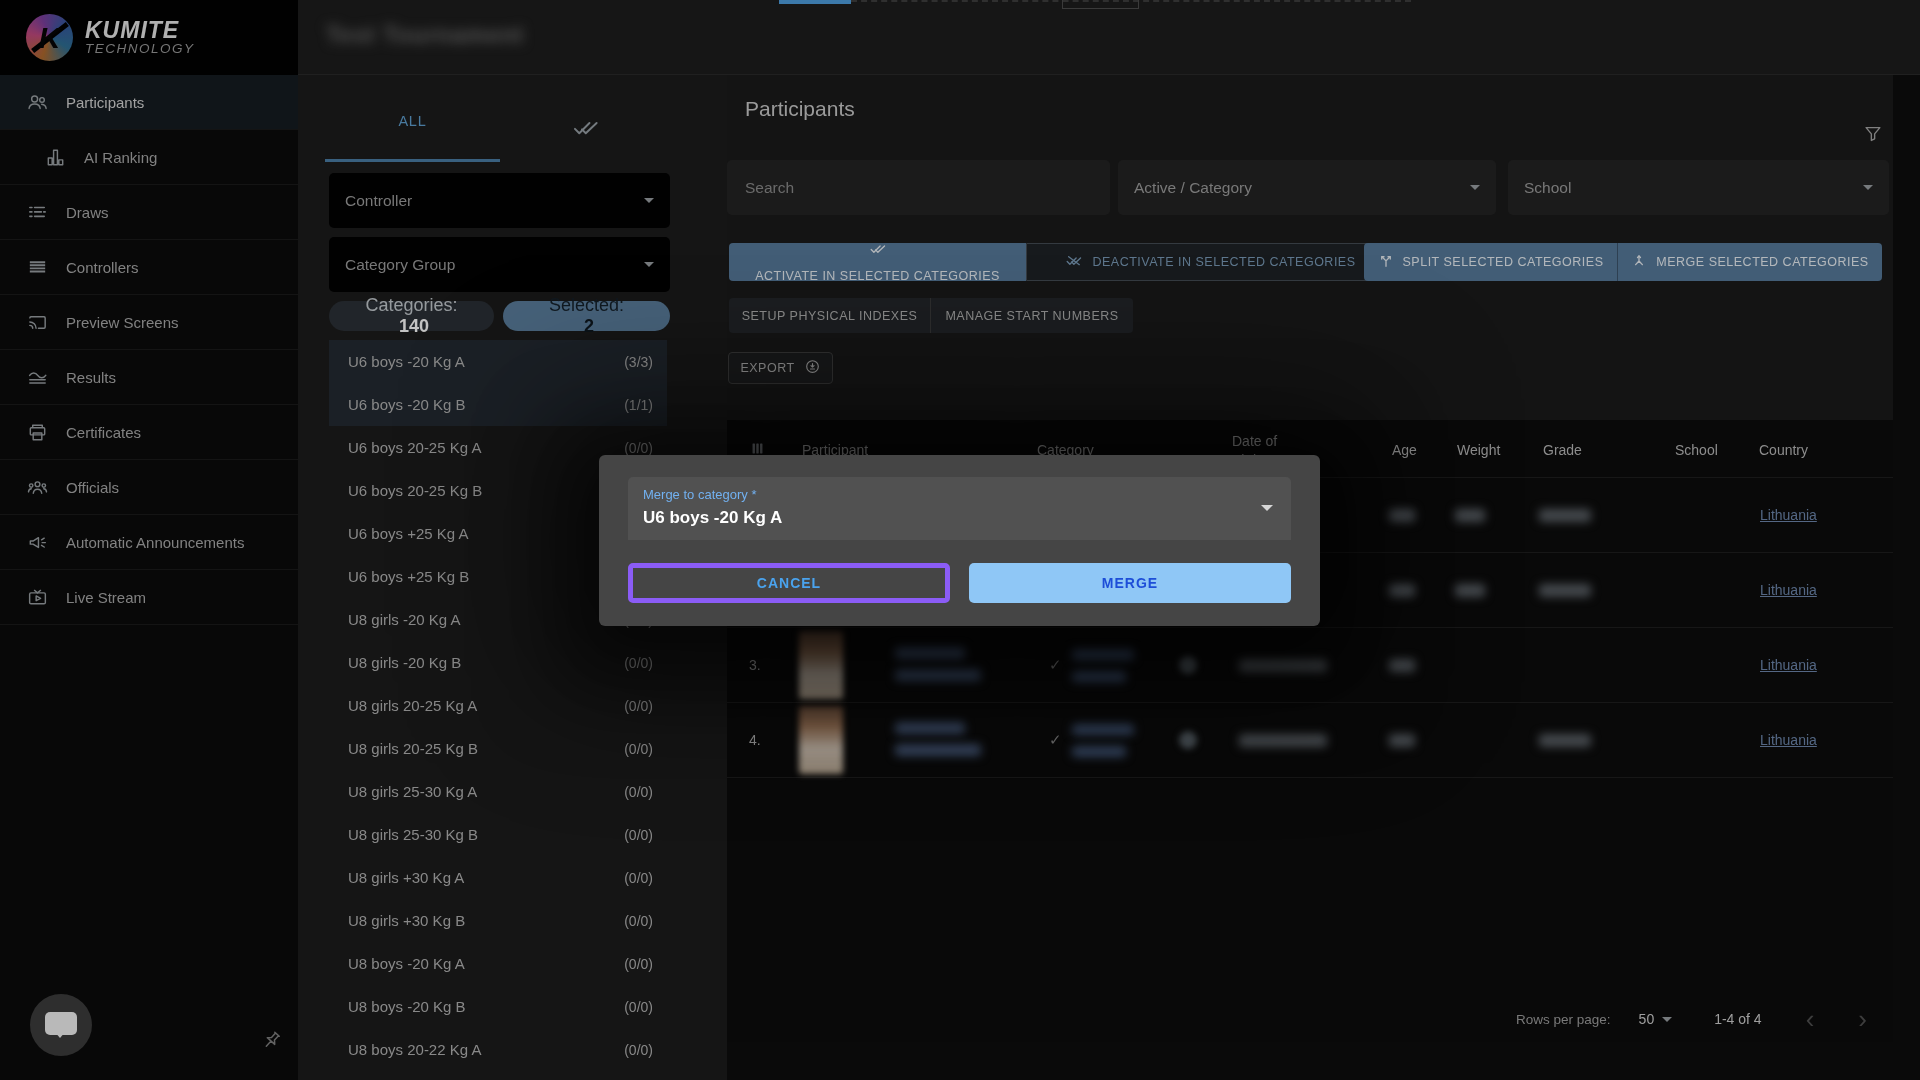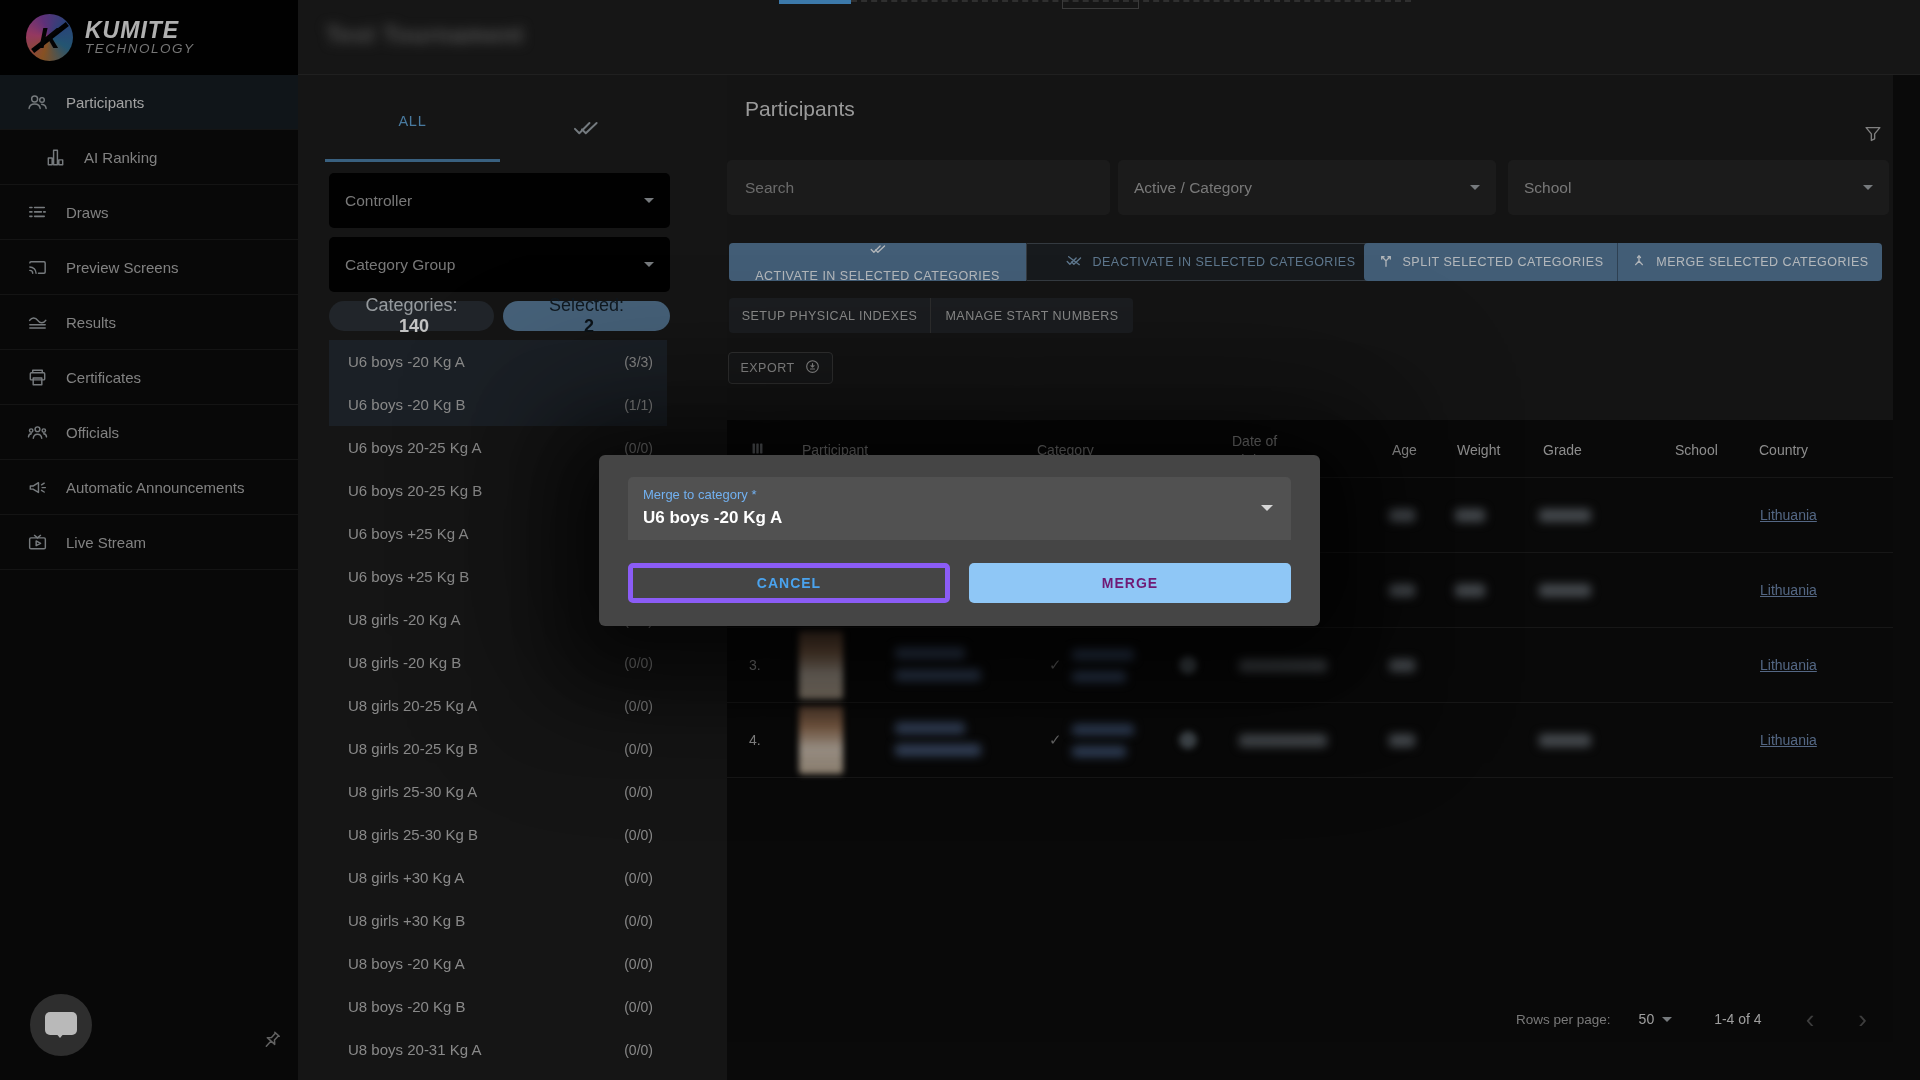--- a/index.html
+++ b/index.html
@@ -139,21 +139,21 @@
            box-shadow:0 18px 80px 40px rgba(0,0,0,.55), 0 0 140px 60px rgba(0,0,0,.35); }
   .m-field { position:absolute; left:29px; top:22px; width:663px; height:63px; background:#515151;
              border-radius:5px 5px 0 0; cursor:pointer; }
   .m-label { position:absolute; left:15px; top:10px; color:#72b1f1; font-size:13px; }
   .m-value { position:absolute; left:15px; top:31px; color:#fff; font-size:17px; font-weight:bold; }
   .m-caret { position:absolute; right:18px; top:28px; border-left:6px solid transparent;
              border-right:6px solid transparent; border-top:6px solid #d6d6d6; }
   .m-btn { position:absolute; top:108px; width:322px; height:40px; border-radius:5px; display:flex;
            align-items:center; justify-content:center; font-size:14px; font-weight:bold; letter-spacing:1px; cursor:pointer; }
   .m-cancel { left:29px; border:5px solid #8b5cf6; color:#4aa3ee; background:transparent; }
-  .m-merge { left:370px; background:#8fc7f6; color:#701a75; }
+  .m-merge { left:370px; background:#8fc7f6; color:#1d4ed8; }
 
   
   .chat-fab { position:absolute; left:30px; top:994px; width:62px; height:62px; border-radius:50%;
               background:#3c3c3c; z-index:10; display:flex; align-items:center; justify-content:center; cursor:pointer; }
   .bubble { width:32px; height:23px; background:#f2f2f2; border-radius:5px; position:relative; margin-top:-4px; }
   .bubble::after { content:""; position:absolute; left:9px; bottom:-9px; border:6px solid transparent;
                    border-top:7px solid #f2f2f2; }
   .pin { position:absolute; left:258px; top:1028px; z-index:6; cursor:pointer; }
 </style>
 </head>
@@ -191,20 +191,28 @@
         </span>
         <span class="nlabel">AI Ranking</span>
       </div>
       <div class="nav-item">
         <span class="nicon">
           <svg width="23" height="23" viewBox="0 0 24 24" fill="none" stroke="#9aa0a4" stroke-width="1.7" stroke-linecap="round">
               <path d="M4 6.8h2.2M4 11.4h2.2M4 16h2.2M9 6.8h10M9 11.4h7M18.5 11.4h1.5M9 16h10"></path>
             </svg>
         </span>
         <span class="nlabel">Draws</span>
+      </div>
+      <div class="nav-item">
+        <span class="nicon">
+          <svg width="23" height="23" viewBox="0 0 24 24" fill="none" stroke="#9aa0a4" stroke-width="2">
+              <path d="M4 6.5h16M4 9.7h16M4 12.9h16M4 16.1h16"></path>
+            </svg>
+        </span>
+        <span class="nlabel">Controllers</span>
       </div>
       <div class="nav-item">
         <span class="nicon">
           <svg width="23" height="23" viewBox="0 0 24 24" fill="none" stroke="#9aa0a4" stroke-width="1.5" stroke-linecap="round" stroke-linejoin="round">
               <path d="M4 7.2c0-.7.5-1.2 1.2-1.2h13.6c.7 0 1.2.5 1.2 1.2v9.6c0 .7-.5 1.2-1.2 1.2H13"></path>
               <path d="M4 11.5a6.5 6.5 0 0 1 6.5 6.5"></path>
               <path d="M4 15a3 3 0 0 1 3 3"></path>
             </svg>
         </span>
         <span class="nlabel">Preview Screens</span>
@@ -356,21 +364,21 @@
   </div>
         <div class="cat-item">
     <span class="cat-name">U8 boys -20 Kg A</span>
     <span class="cat-count">(0/0)</span>
   </div>
         <div class="cat-item">
     <span class="cat-name">U8 boys -20 Kg B</span>
     <span class="cat-count">(0/0)</span>
   </div>
         <div class="cat-item">
-    <span class="cat-name">U8 boys 20-31 Kg A</span>
+    <span class="cat-name">U8 boys 20-22 Kg A</span>
     <span class="cat-count">(0/0)</span>
   </div>
       </div>
   </section>
 
   <section class="mainpanel">
     <div class="main-title">Participants</div>
     <div class="funnel">
       <svg width="22" height="22" viewBox="0 0 24 24" fill="none" stroke="#a8a8a8" stroke-width="1.5" stroke-linejoin="round">
           <path d="M4.5 5h15l-5.7 6.8v5.4l-3.6 1.8v-7.2z"></path>

